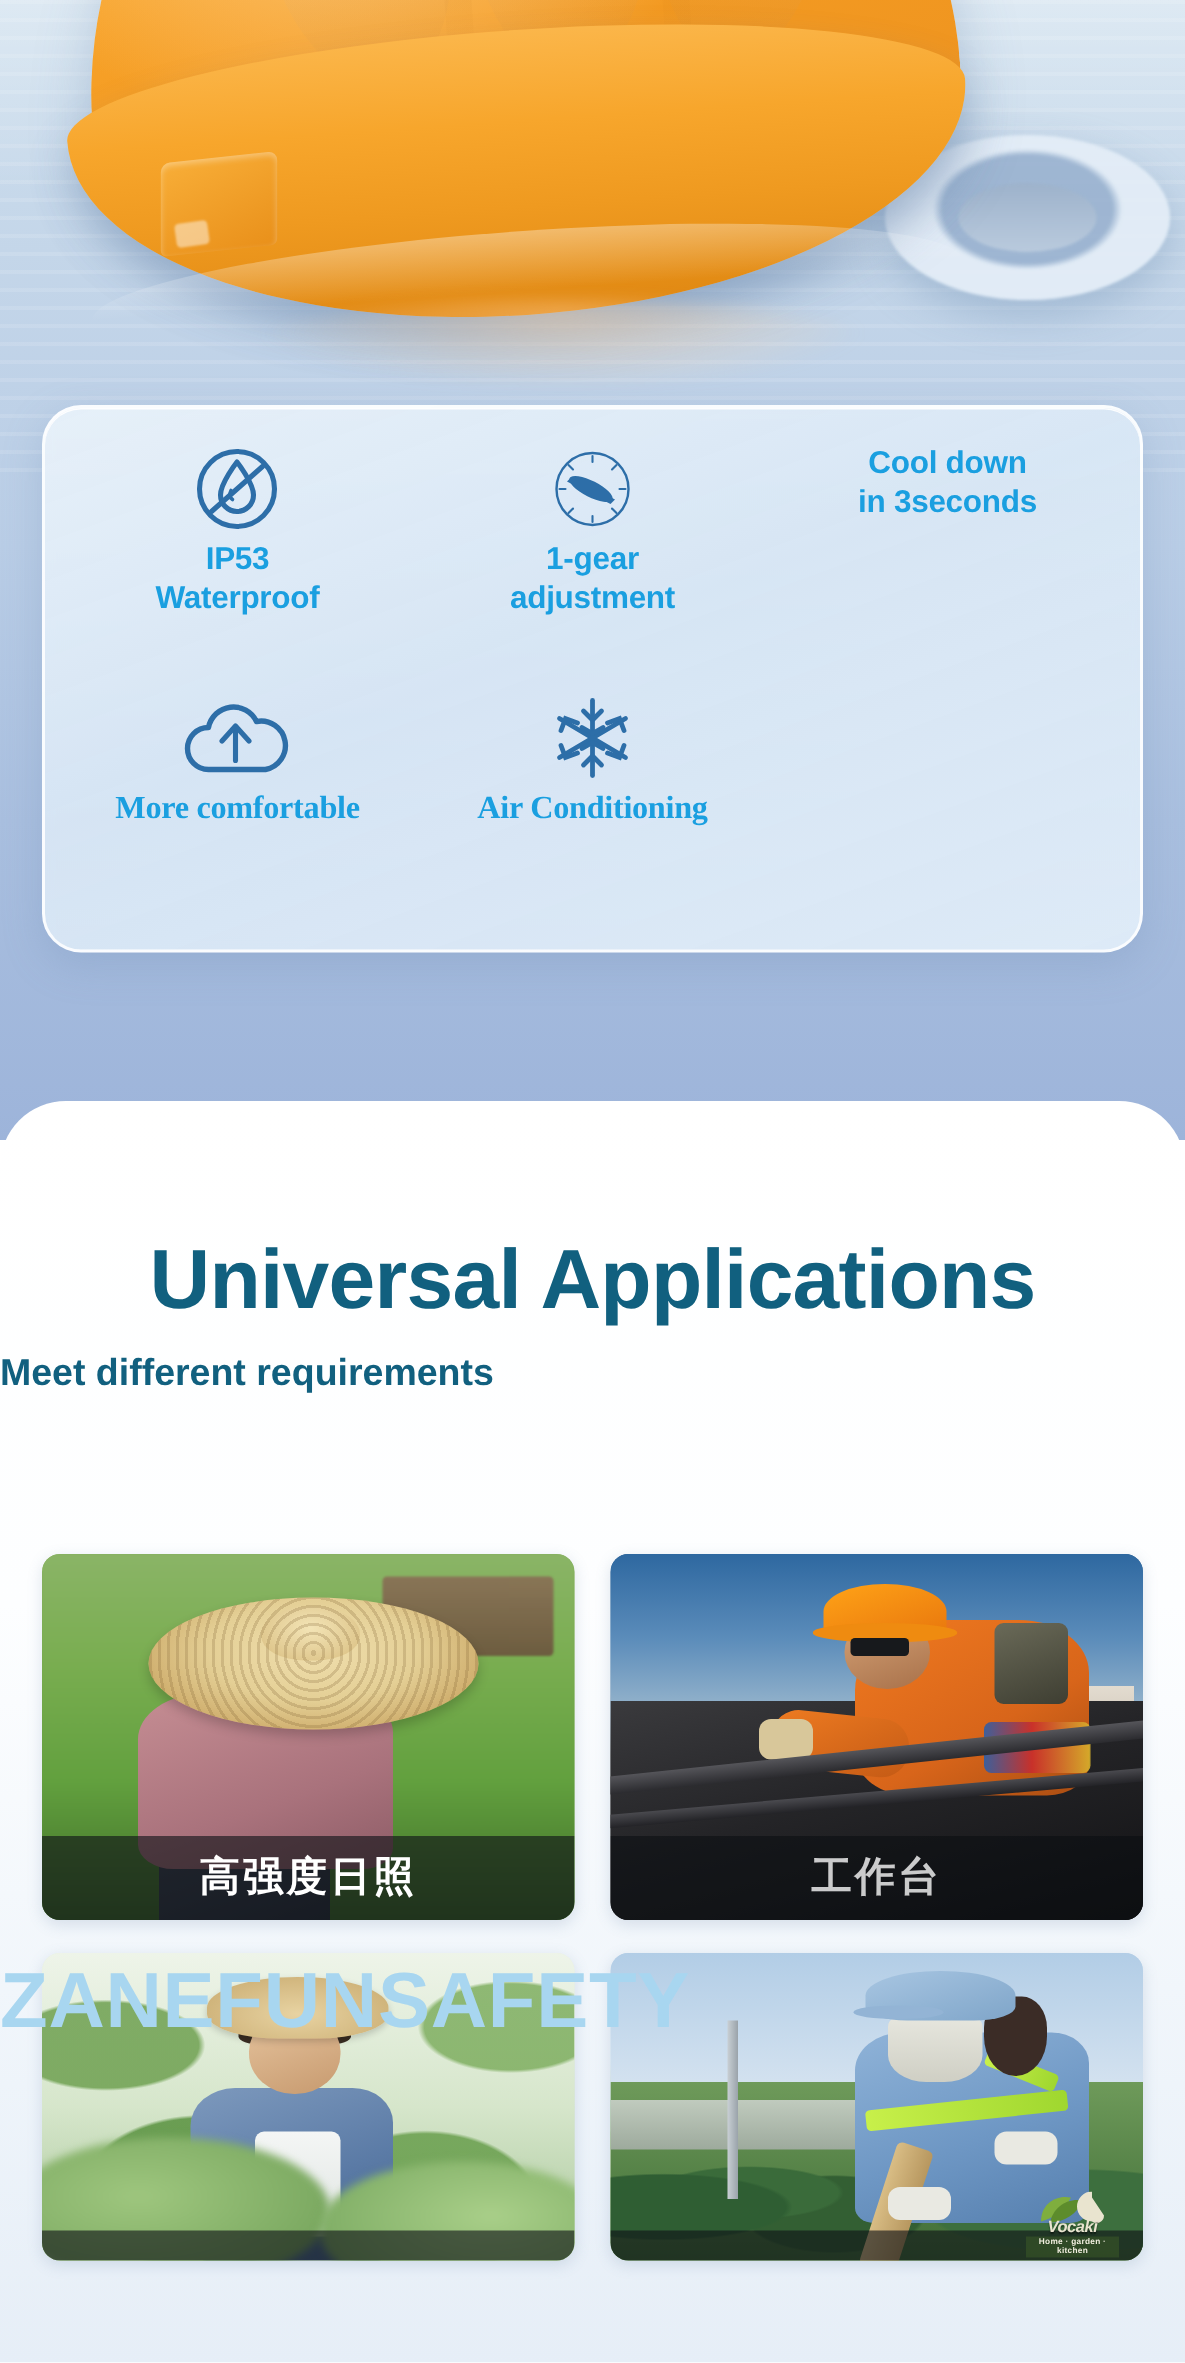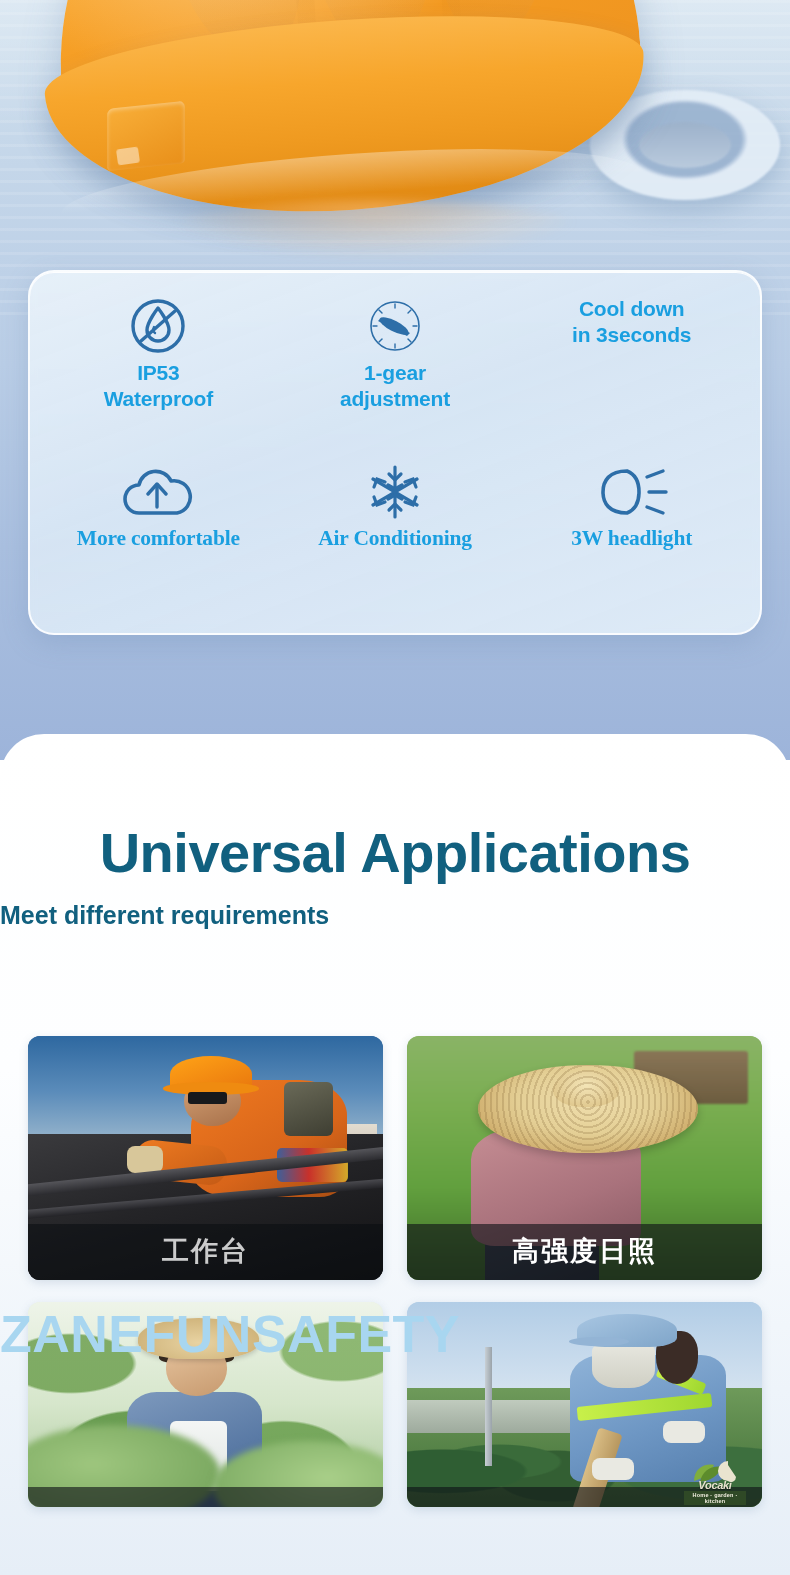--- a/index.html
+++ b/index.html
@@ -430,75 +430,62 @@
                 <line x1="36" y1="28" x2="29" y2="24"></line>
                 <line x1="36" y1="28" x2="43" y2="24"></line>
                 <line x1="36" y1="34" x2="29" y2="38"></line>
                 <line x1="36" y1="34" x2="43" y2="38"></line>
               </g>
             </svg>
           </span>
           <span class="f-label wide">Air Conditioning</span>
         </div>
 
-        <div class="feature row2">
-          <span class="f-icon">
-            <svg width="82" height="62" viewBox="0 0 82 62">
-              <path d="M36 10 C18 10 12 20 12 31 C12 42 18 52 36 52 C46 48 48 38 48 31 C48 24 46 14 36 10 Z" fill="none" stroke="#2d6ea8" stroke-width="3.6" stroke-linejoin="round"></path>
-              <g stroke="#2d6ea8" stroke-width="3.4" stroke-linecap="round">
-                <line x1="56" y1="16" x2="72" y2="10"></line>
-                <line x1="58" y1="31" x2="75" y2="31"></line>
-                <line x1="56" y1="46" x2="72" y2="52"></line>
-              </g>
-            </svg>
-          </span>
-          <span class="f-label wide">3W headlight</span>
-        </div>
 
       </div>
     </div>
   </div>
 
   <div class="white-sec">
 
     <div class="headline">Universal Applications</div>
     <div class="subhead">Meet different requirements</div>
 
     <div class="watermark">ZANEFUNSAFETY</div>
 
     <div class="photos">
+
+      <div class="card p2">
+        <div class="bg"></div>
+        <div class="shed"></div>
+        <div class="pants"></div>
+        <div class="shirt"></div>
+        <div class="hat"></div>
+        <div class="hat-tex"></div>
+        <div class="cap">高强度日照</div>
+      </div>
 
       <div class="card p1">
         <div class="sky"></div>
         <div class="bldg"></div>
         <div class="roof"></div>
         <div class="body"></div>
         <div class="pack"></div>
         <div class="tools"></div>
         <div class="arm"></div>
         <div class="glove"></div>
         <div class="head"></div>
         <div class="hat"></div>
         <div class="hatbrim"></div>
         <div class="shades"></div>
         <div class="rail"></div>
         <div class="rail2"></div>
         <div class="cap dim">工作台</div>
       </div>
 
-      <div class="card p2">
-        <div class="bg"></div>
-        <div class="shed"></div>
-        <div class="pants"></div>
-        <div class="shirt"></div>
-        <div class="hat"></div>
-        <div class="hat-tex"></div>
-        <div class="cap">高强度日照</div>
-      </div>
-
       <div class="card short p3">
         <div class="leaves"></div>
         <div class="torso"></div>
         <div class="tee"></div>
         <div class="hair"></div>
         <div class="face"></div>
         <div class="hat3"></div>
         <div class="fore"></div>
         <div class="fore2"></div>
         <div class="cap"></div>

